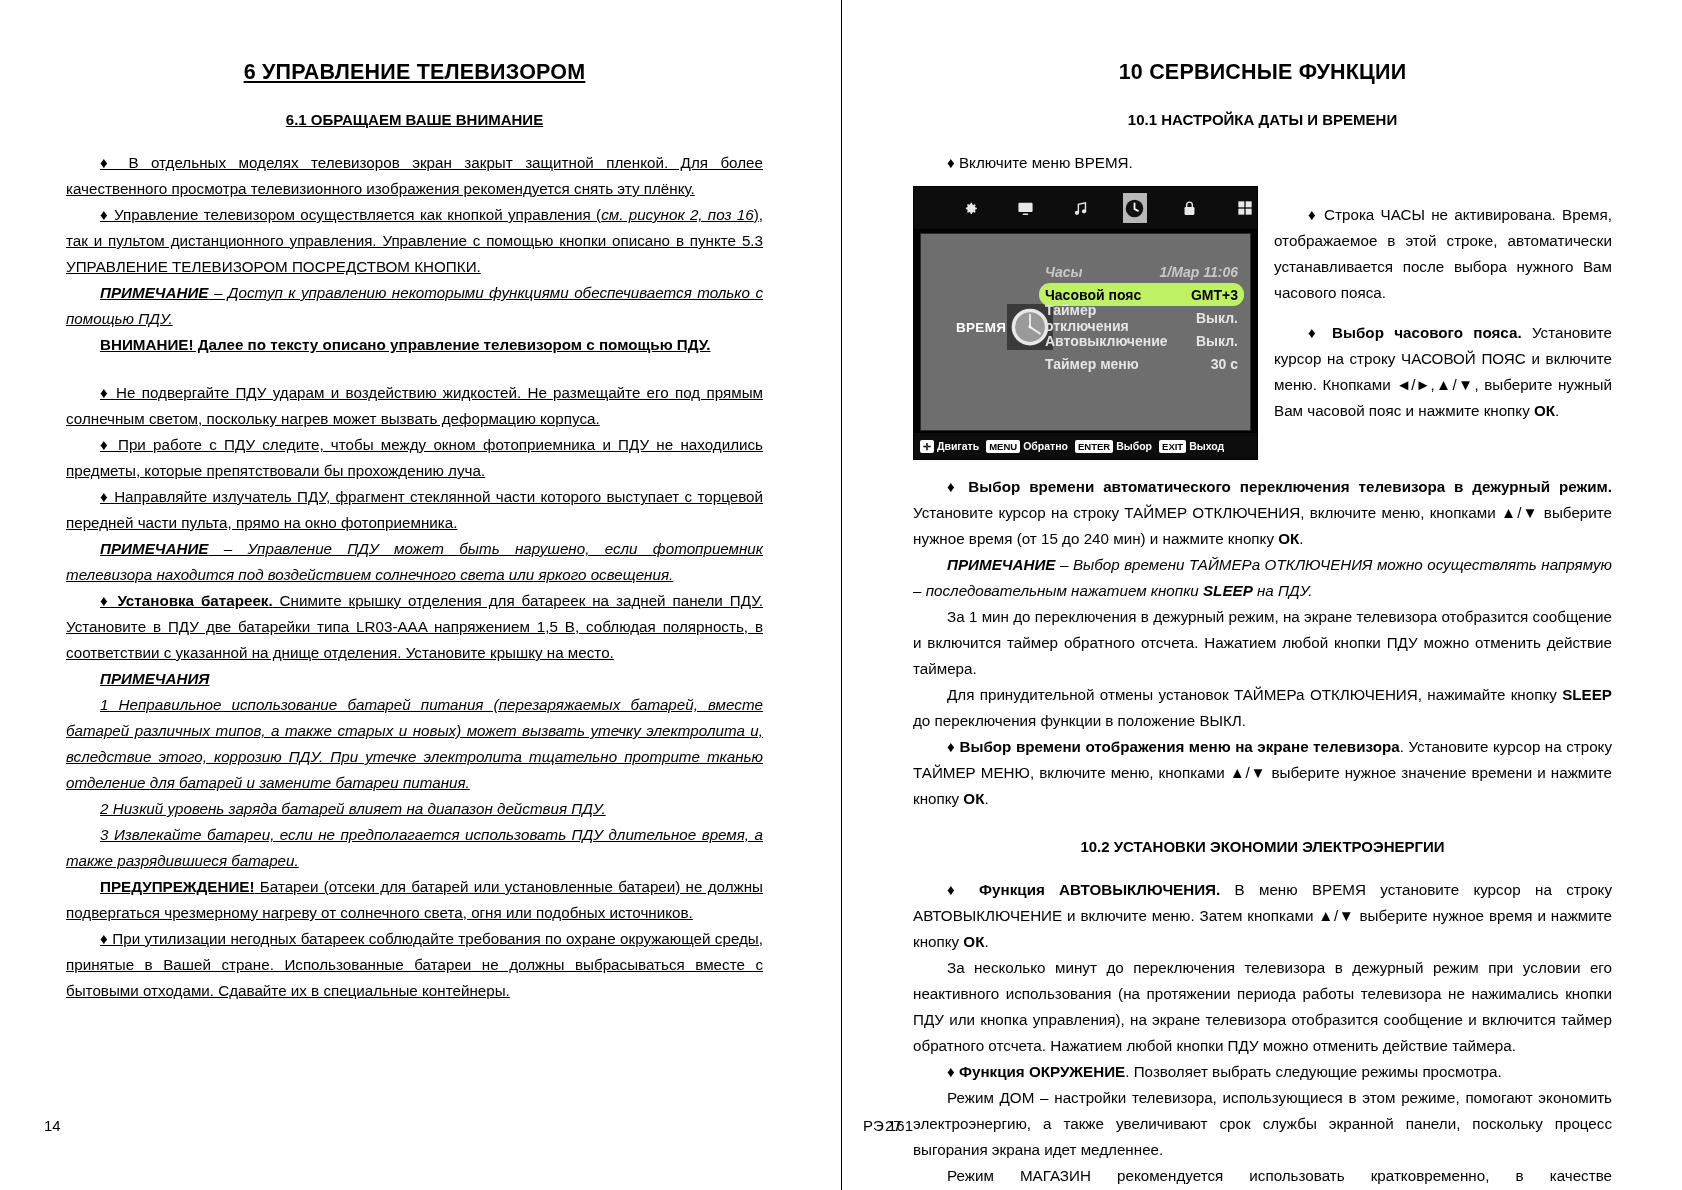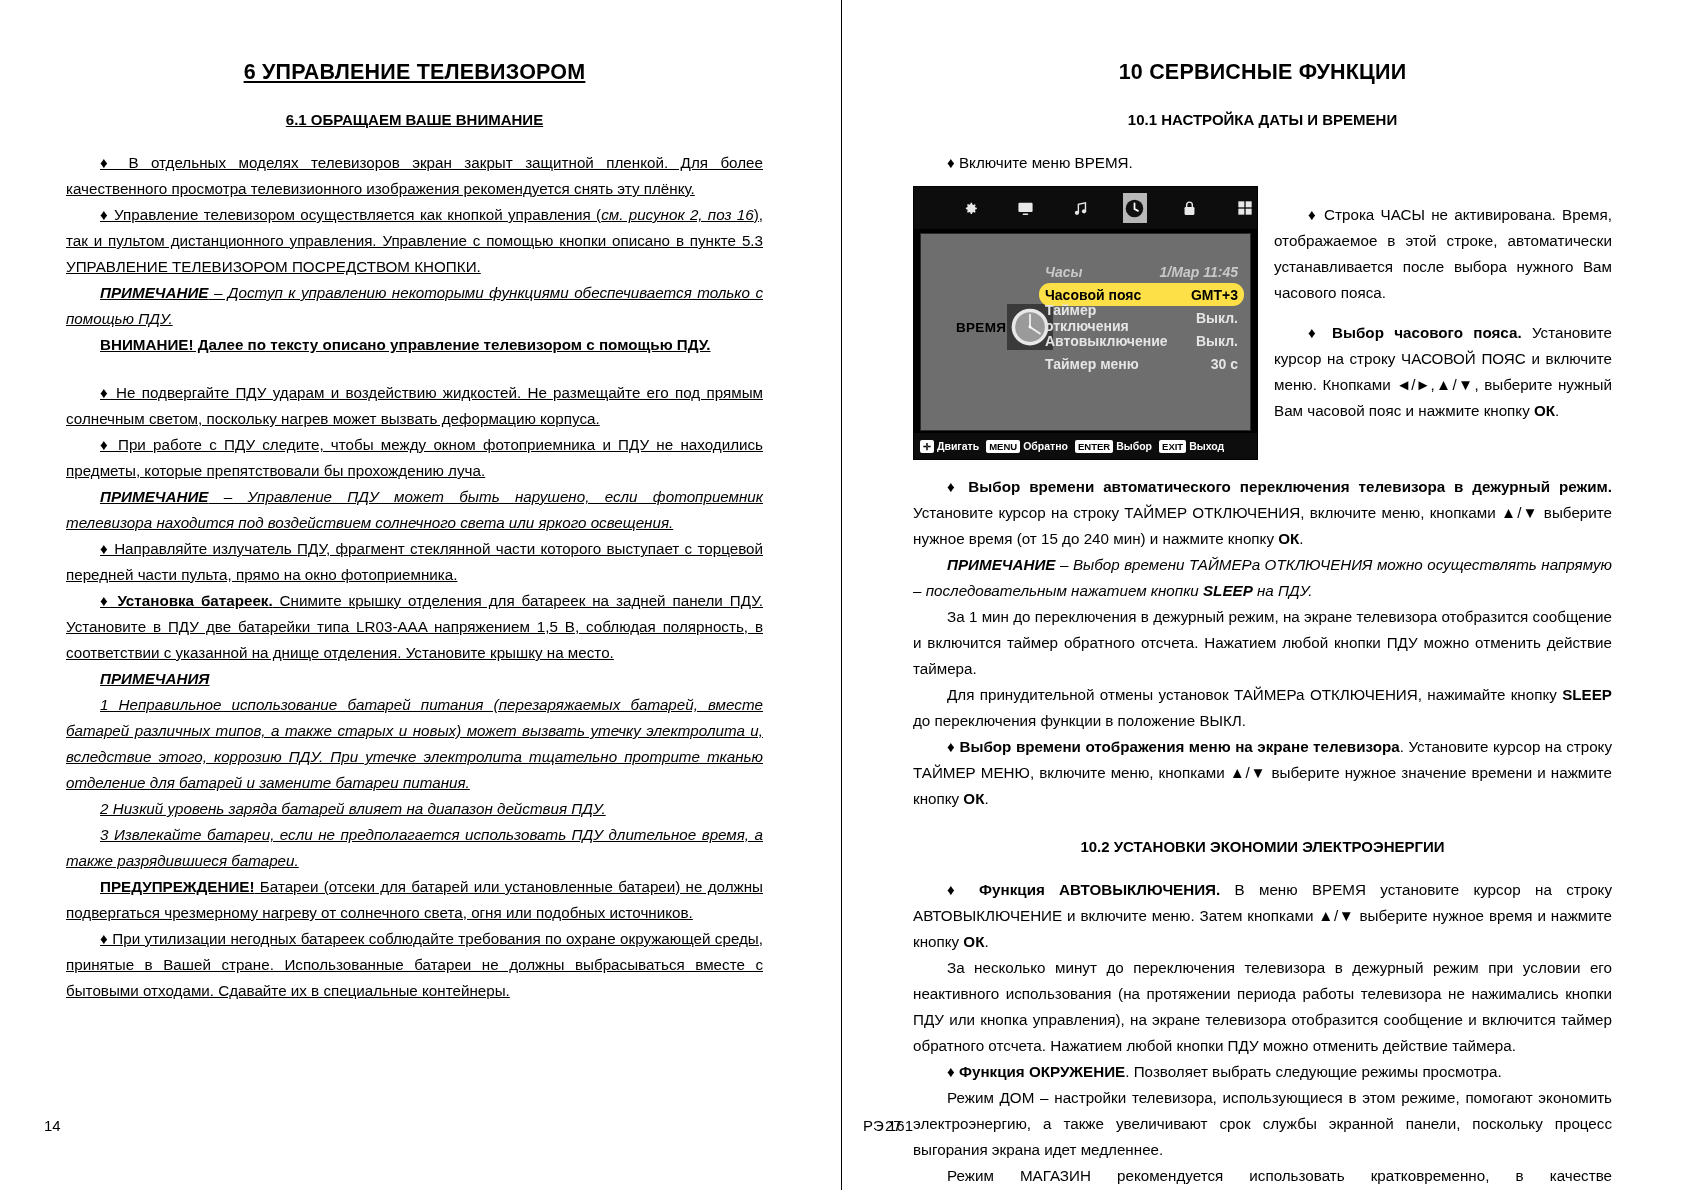--- a/index.html
+++ b/index.html
@@ -105,21 +105,21 @@
   .osd-body {
     margin: 4px 6px 2px 6px;
     background: #6e6e6e;
     height: 196px;
     position: relative;
     border: 1px solid #2a2a2a;
   }
   .osd-label {
     position: absolute;
     left: 10px; top: 86px;
-    color: #000000;
+    color: #ffffff;
     font-size: 13.5px;
     font-weight: bold;
     letter-spacing: 0.3px;
     padding-left: 25px;
   }
   .osd-clockimg {
     position: absolute;
     left: 86px; top: 70px;
     width: 46px; height: 46px;
     background: #3a3a3a;
@@ -135,21 +135,21 @@
     justify-content: space-between;
     align-items: center;
     height: 23px;
     padding: 0 6px 0 6px;
     font-size: 14px;
     font-weight: bold;
     color: #e5e5e5;
   }
   .osd-row.dim { color: #c9c9c9; font-weight: bold; font-style: italic; }
   .osd-row.sel {
-    background: #fde047;
+    background: #bef264;
     color: #000;
     border-radius: 11px;
   }
   .osd-row .val { margin-left: 14px; white-space: nowrap; }
   .osd-foot {
     height: 26px;
     background: #0d0d0d;
     display: flex;
     align-items: center;
     gap: 7px;
@@ -212,23 +212,23 @@
 
     <p class="ind"><span>♦ Управление телевизором осуществляется как кнопкой управления (</span><span class="i">см. рисунок 2, поз 16</span><span>), так и пультом дистанционного управления. Управление с помощью кнопки описано в пункте 5.3 УПРАВЛЕНИЕ ТЕЛЕВИЗОРОМ ПОСРЕДСТВОМ КНОПКИ.</span></p>
 
     <p class="ind allnote"><span class="bi">ПРИМЕЧАНИЕ</span><span> – Доступ к управлению некоторыми функциями обеспечивается только с помощью ПДУ.</span></p>
 
     <p class="ind b">ВНИМАНИЕ! Далее по тексту описано управление телевизором с помощью ПДУ.</p>
 
 
     <p class="ind first">♦ Не подвергайте ПДУ ударам и воздействию жидкостей. Не размещайте его под прямым солнечным светом, поскольку нагрев может вызвать деформацию корпуса.</p>
     <p class="ind">♦ При работе с ПДУ следите, чтобы между окном фотоприемника и ПДУ не находились предметы, которые препятствовали бы прохождению луча.</p>
+    <p class="ind">♦ Направляйте излучатель ПДУ, фрагмент стеклянной части которого выступает с торцевой передней части пульта, прямо на окно фотоприемника.</p>
+
     <p class="ind allnote"><span class="bi">ПРИМЕЧАНИЕ</span><span> – Управление ПДУ может быть нарушено, если фотоприемник телевизора находится под воздействием солнечного света или яркого освещения.</span></p>
-
-    <p class="ind">♦ Направляйте излучатель ПДУ, фрагмент стеклянной части которого выступает с торцевой передней части пульта, прямо на окно фотоприемника.</p>
 
     <p class="ind"><span class="b">♦ Установка батареек.</span><span> Снимите крышку отделения для батареек на задней панели ПДУ. Установите в ПДУ две батарейки типа LR03-AAA напряжением 1,5 В, соблюдая полярность, в соответствии с указанной на днище отделения. Установите крышку на место.</span></p>
 
     <p class="ind bi">ПРИМЕЧАНИЯ</p>
 
     <p class="ind allnote">1 Неправильное использование батарей питания (перезаряжаемых батарей, вместе батарей различных типов, а также старых и новых) может вызвать утечку электролита и, вследствие этого, коррозию ПДУ. При утечке электролита тщательно протрите тканью отделение для батарей и замените батареи питания.</p>
     <p class="ind allnote">2 Низкий уровень заряда батарей влияет на диапазон действия ПДУ.</p>
     <p class="ind allnote">3 Извлекайте батареи, если не предполагается использовать ПДУ длительное время, а также разрядившиеся батареи.</p>
 
     <p class="ind"><span class="b">ПРЕДУПРЕЖДЕНИЕ!</span><span> Батареи (отсеки для батарей или установленные батареи) не должны подвергаться чрезмерному нагреву от солнечного света, огня или подобных источников.</span></p>
@@ -301,21 +301,21 @@
               <circle cx="24" cy="24" r="17" fill="#9a9a9a"></circle>
               <path d="M24 24 L24 9" stroke="#f2f2f2" stroke-width="2"></path>
               <path d="M24 24 L36 32" stroke="#f2f2f2" stroke-width="2"></path>
               <circle cx="24" cy="24" r="1.6" fill="#fff"></circle>
             </svg>
           </div>
 
           <div class="osd-rows">
             <div class="osd-row dim">
               <span>Часы</span>
-              <span class="val">1/Мар    11:45</span>
+              <span class="val">1/Мар    11:06</span>
             </div>
             <div class="osd-row sel">
               <span>Часовой пояс</span>
               <span class="val">GMT+3</span>
             </div>
             <div class="osd-row">
               <span>Таймер отключения</span>
               <span class="val">Выкл.</span>
             </div>
             <div class="osd-row">

